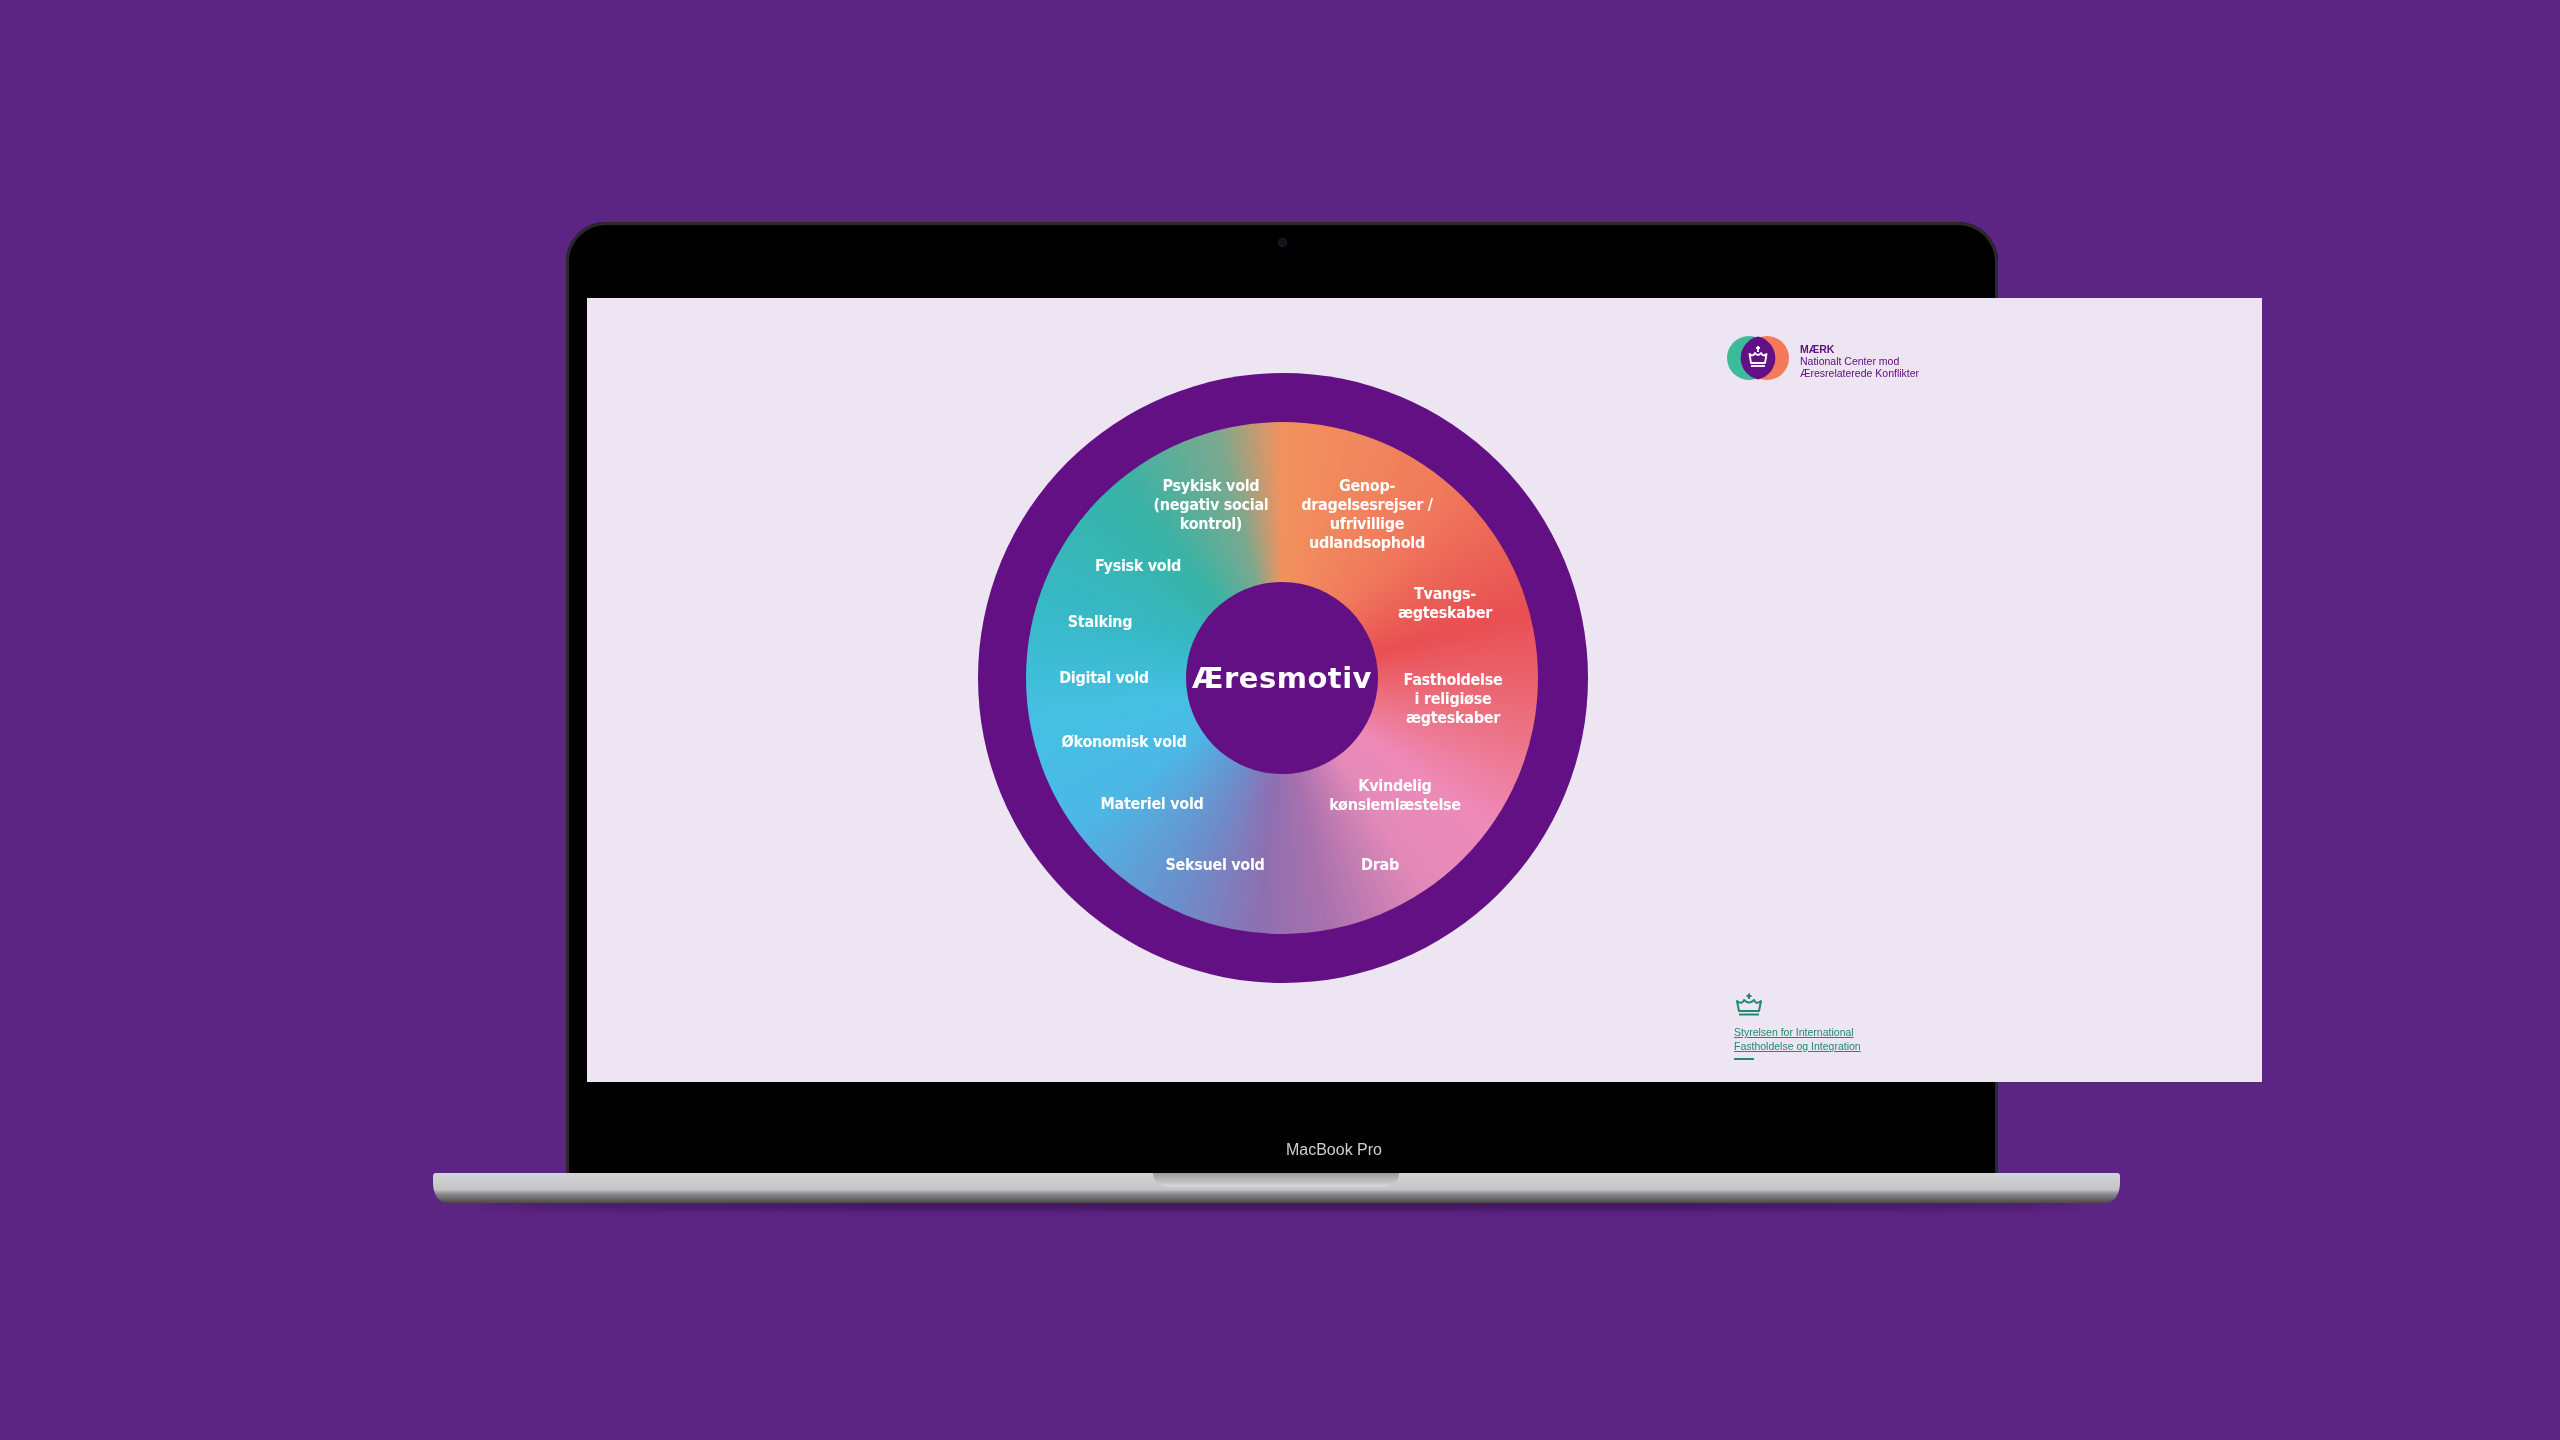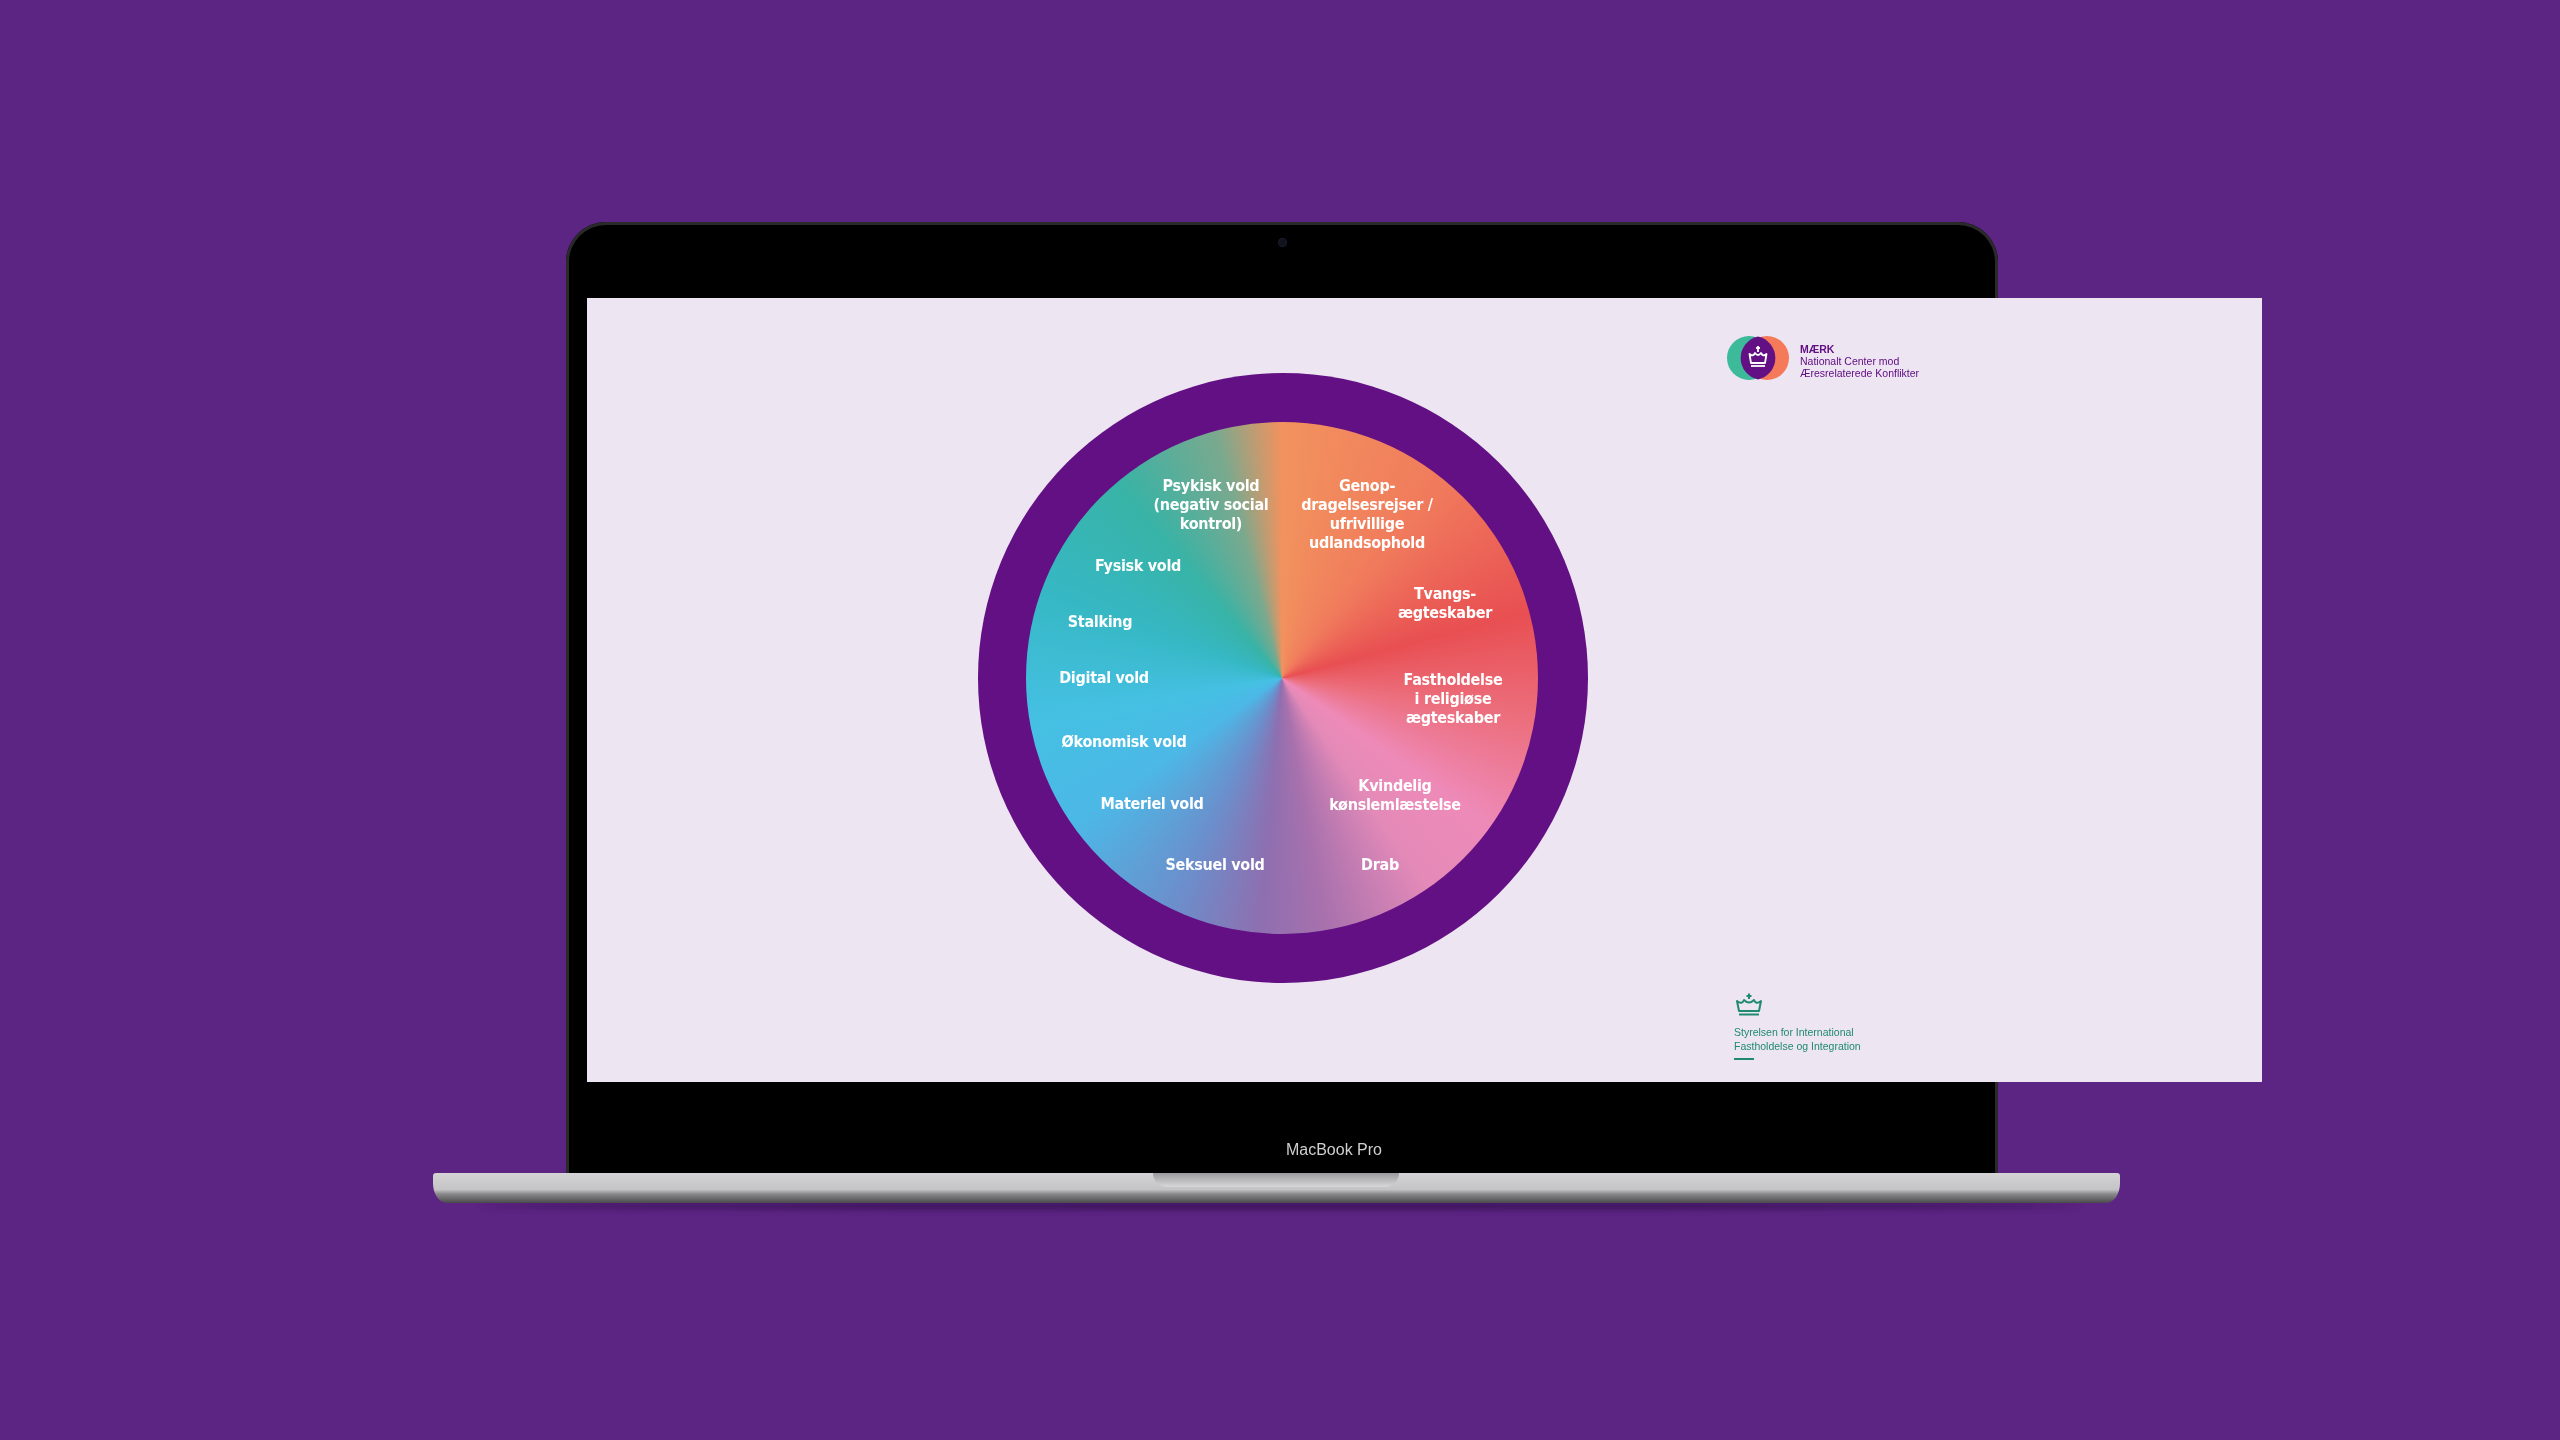--- a/index.html
+++ b/index.html
@@ -79,21 +79,21 @@
   
   .logo-maerk { position:absolute; left:1140px; top:35px; width:220px; height:50px; }
   .logo-circles { position:absolute; left:0; top:0; width:64px; height:50px; }
   .logo-text { position:absolute; left:73px; top:10px; font-family:"Liberation Sans", sans-serif; font-size:10.5px; line-height:12px; color:#621084; }
   .logo-text .t1 { font-weight:bold; display:block; }
   .logo-text .t2, .logo-text .t3 { display:block; }
 
   .logo-siri { position:absolute; left:1147px; top:695px; width:200px; height:70px; }
   .siri-crown { position:absolute; left:0; top:0; width:30px; height:24px; }
   .siri-text { position:absolute; left:0; top:32px; font-family:"Liberation Sans", sans-serif; font-size:10.5px; line-height:14px; color:#1f8a6e; white-space:nowrap; }
-  .siri-text span { display:block; }
+  .siri-text span { display:block;text-decoration:underline; }
   .siri-rule { position:absolute; left:0; top:65px; width:20px; height:2px; background:#1f8a6e; }
 </style>
 </head>
 <body>
 
 <div class="lid"></div>
 <div class="camera"></div>
 
 <div class="screen">
 
@@ -146,20 +146,23 @@
   <div class="seg" style="left:808px; top:478px;">Kvindelig
 kønslemlæstelse</div>
   <div class="seg" style="left:793px; top:557px;">Drab</div>
   <div class="seg" style="left:628px; top:557px;">Seksuel vold</div>
   <div class="seg" style="left:565px; top:496px;">Materiel vold</div>
   <div class="seg" style="left:537px; top:434px;">Økonomisk vold</div>
   <div class="seg" style="left:517px; top:370px;">Digital vold</div>
   <div class="seg" style="left:513px; top:314px;">Stalking</div>
   <div class="seg" style="left:551px; top:258px;">Fysisk vold</div>
 
+  <div class="wheel-center">
+    <span class="center-label">Æresmotiv</span>
+  </div>
 
   <div class="logo-siri">
     <svg class="siri-crown" viewBox="0 0 30 24">
       <g fill="none" stroke="#1f8a6e" stroke-width="2" stroke-linejoin="round">
         <path d="M5 18 L3 8 Q8 12 10 7 Q15 12 20 7 Q22 12 27 8 L25 18 Z"></path>
         <line x1="5" y1="21.5" x2="25" y2="21.5"></line>
         <line x1="15" y1="0.5" x2="15" y2="6"></line>
         <line x1="12.5" y1="3" x2="17.5" y2="3"></line>
       </g>
     </svg>

